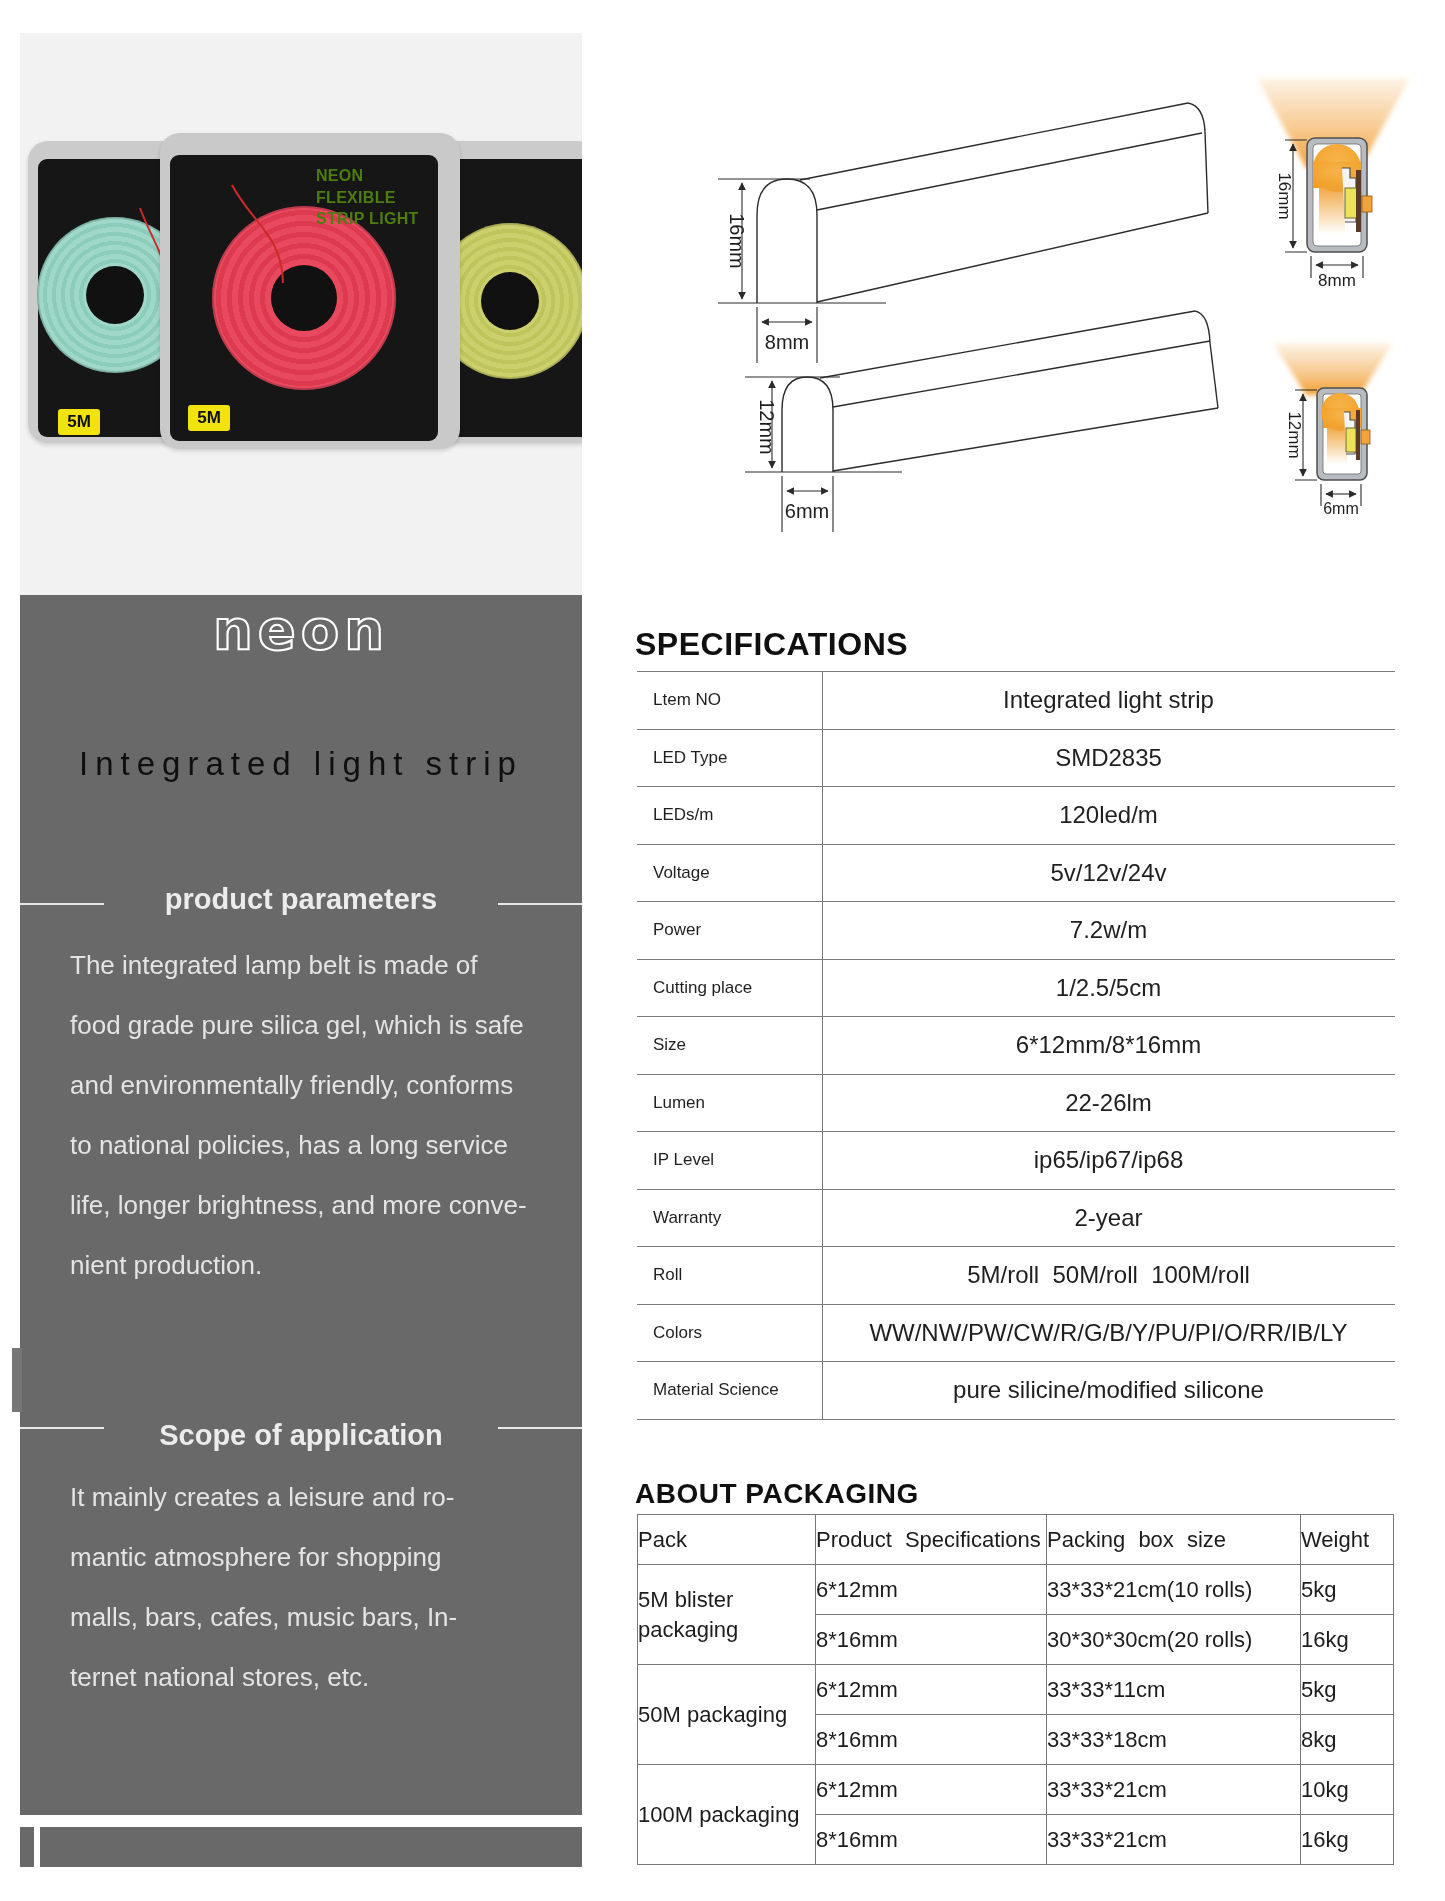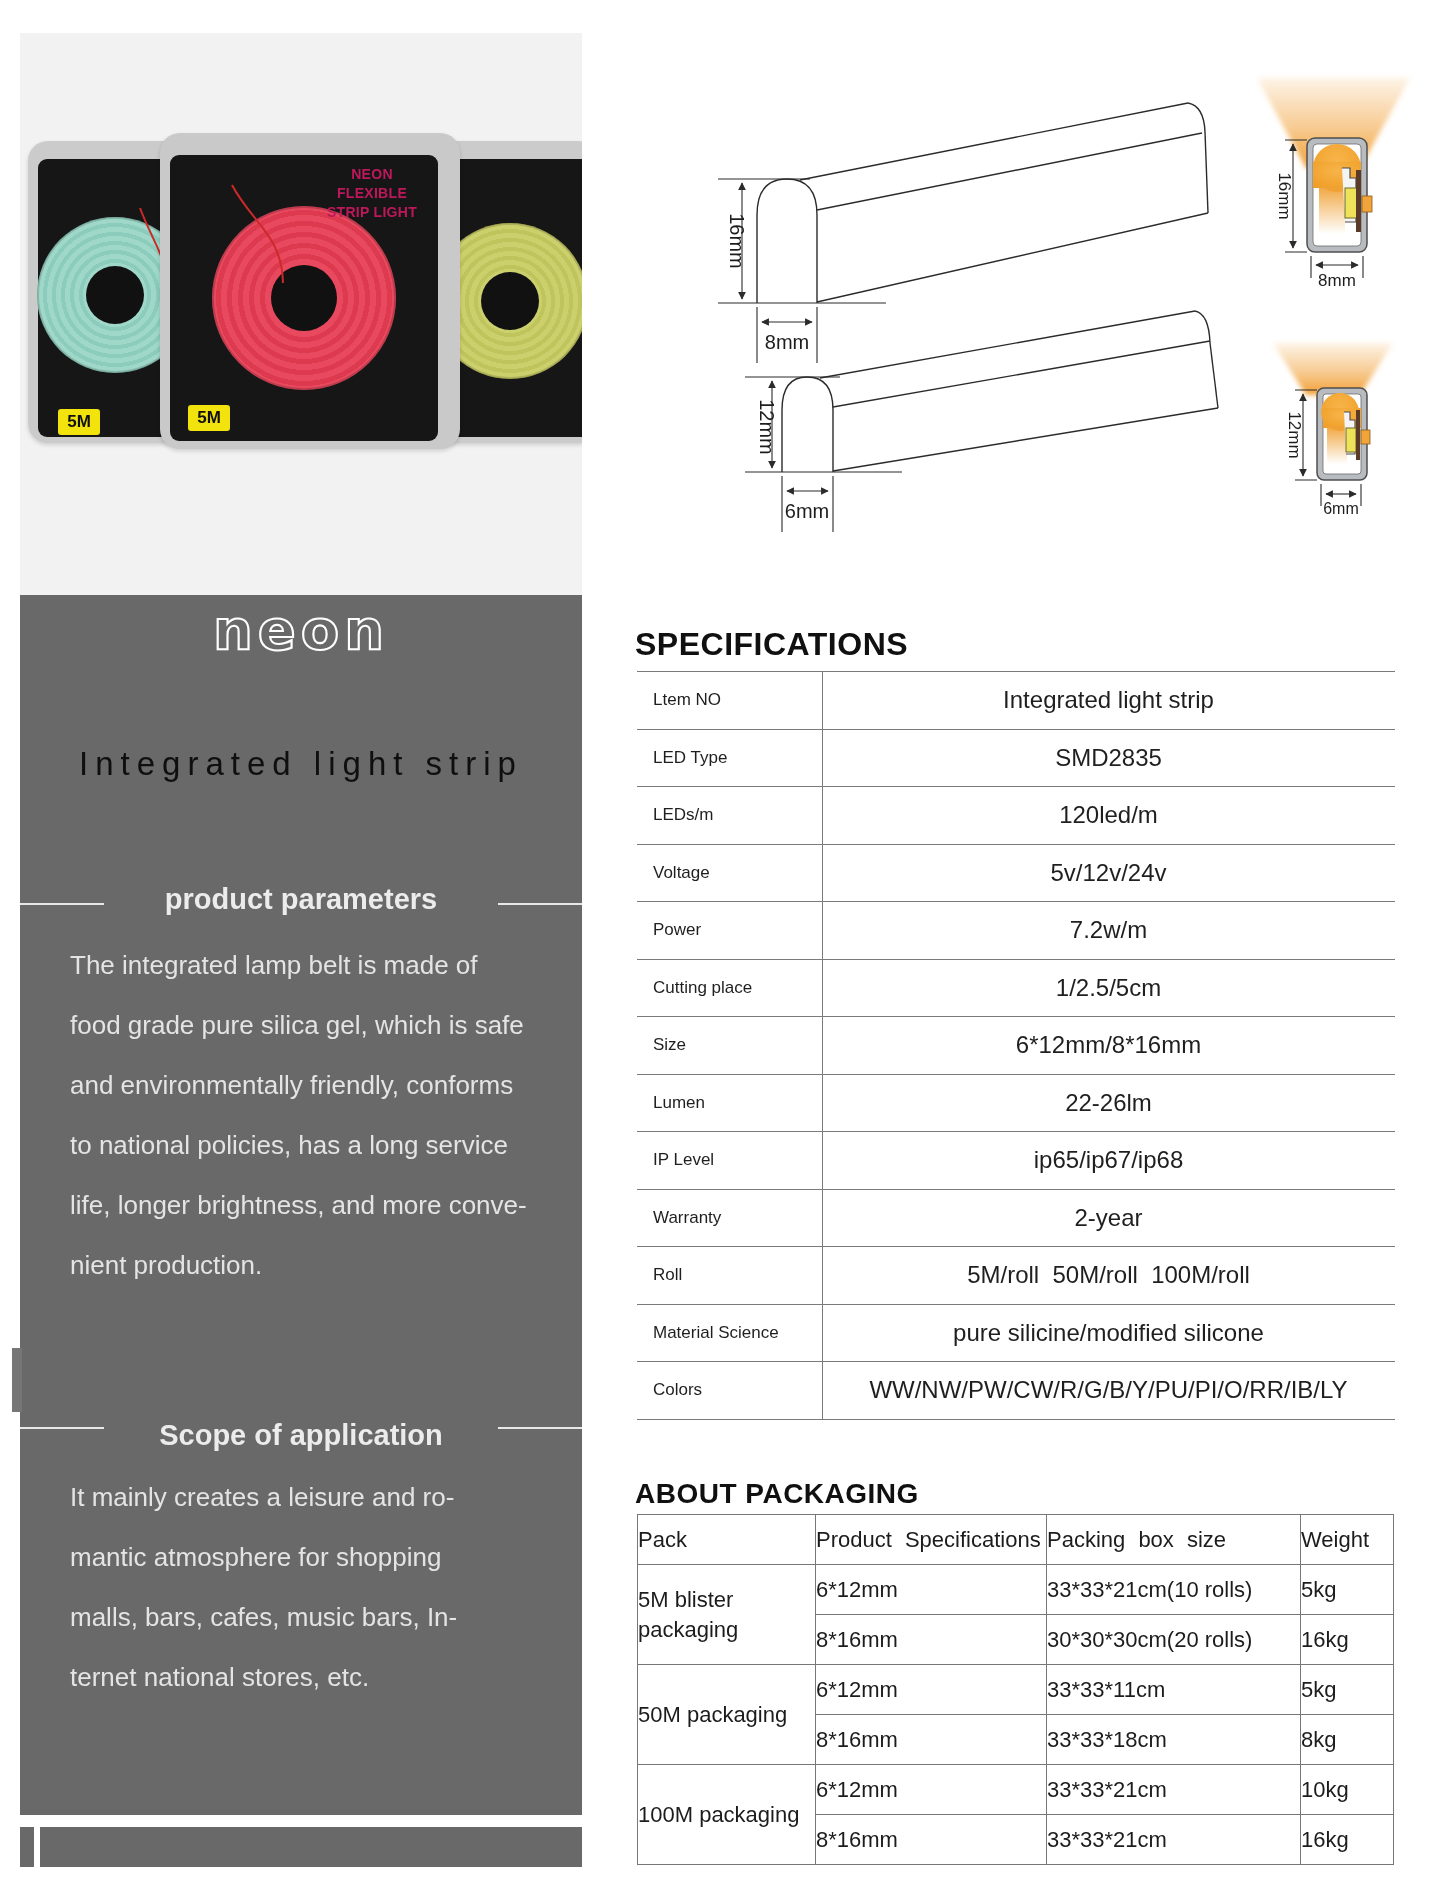--- a/index.html
+++ b/index.html
@@ -6,22 +6,22 @@
   .canvas{position:relative;width:1445px;height:1901px;background:#ffffff;overflow:hidden;
           font-family:"Liberation Sans","DejaVu Sans",sans-serif;color:#222;}
   
   .photo-area{position:absolute;left:20px;top:33px;width:562px;height:562px;background:#f2f2f2;overflow:hidden;}
   .clamshell{position:absolute;background:#cbcbcb;border-radius:20px;box-shadow:0 2px 4px rgba(0,0,0,.15);}
   .pack-card{position:absolute;background:#161616;border-radius:9px;}
   .roll{position:absolute;border-radius:50%;}
   .roll .hole{position:absolute;left:50%;top:50%;transform:translate(-50%,-50%);border-radius:50%;background:#111;}
   .badge{position:absolute;background:#f2e30c;color:#111;font-weight:bold;font-size:17px;
          width:42px;height:26px;border-radius:3px;display:flex;align-items:center;justify-content:center;}
-  .card-title{position:absolute;color:#be185d;font-weight:bold;font-size:14px;line-height:1.35;
-              text-align:center;white-space:pre-line;letter-spacing:.3px;}
+  .card-title{position:absolute;color:#4d7c0f;font-weight:bold;font-size:16px;line-height:1.35;
+              text-align:left;white-space:pre-line;letter-spacing:.3px;}
   .wire{position:absolute;pointer-events:none;}
   .info-panel{position:absolute;left:20px;top:595px;width:562px;height:1220px;background:#696969;}
   .left-tab{position:absolute;left:12px;top:1348px;width:10px;height:64px;background:#767676;}
   .logo-svg{position:absolute;left:0;top:6px;width:562px;height:64px;}
   .panel-title{position:absolute;left:0;top:150px;width:562px;text-align:center;color:#0f0f0f;
                font-size:33px;letter-spacing:7px;font-weight:normal;}
   .panel-heading{position:absolute;width:562px;text-align:center;color:#ececec;font-size:29px;font-weight:bold;}
   .heading-line{position:absolute;height:2px;background:#e8e8e8;}
   .panel-para{position:absolute;left:50px;width:462px;color:#e4e4e4;font-size:26px;line-height:60px;white-space:pre-line;}
   .bottom-square{position:absolute;left:20px;top:1827px;width:14px;height:40px;background:#696969;}
@@ -258,26 +258,26 @@
       </div>
       <div class="spec-row">
         <div class="spec-label">Warranty</div>
         <div class="spec-value">2-year</div>
       </div>
       <div class="spec-row">
         <div class="spec-label">Roll</div>
         <div class="spec-value">5M/roll  50M/roll  100M/roll</div>
       </div>
       <div class="spec-row">
+        <div class="spec-label">Colors</div>
+        <div class="spec-value">WW/NW/PW/CW/R/G/B/Y/PU/PI/O/RR/IB/LY</div>
+      </div>
+      <div class="spec-row">
         <div class="spec-label">Material Science</div>
         <div class="spec-value">pure silicine/modified silicone</div>
-      </div>
-      <div class="spec-row">
-        <div class="spec-label">Colors</div>
-        <div class="spec-value">WW/NW/PW/CW/R/G/B/Y/PU/PI/O/RR/IB/LY</div>
       </div>
     </div>
 
   <div class="sec-title" id="pack-title">ABOUT PACKAGING</div>
   <table class="pack-table">
     <colgroup>
         <col style="width:178px">
         <col style="width:231px">
         <col style="width:254px">
         <col style="width:93px">

